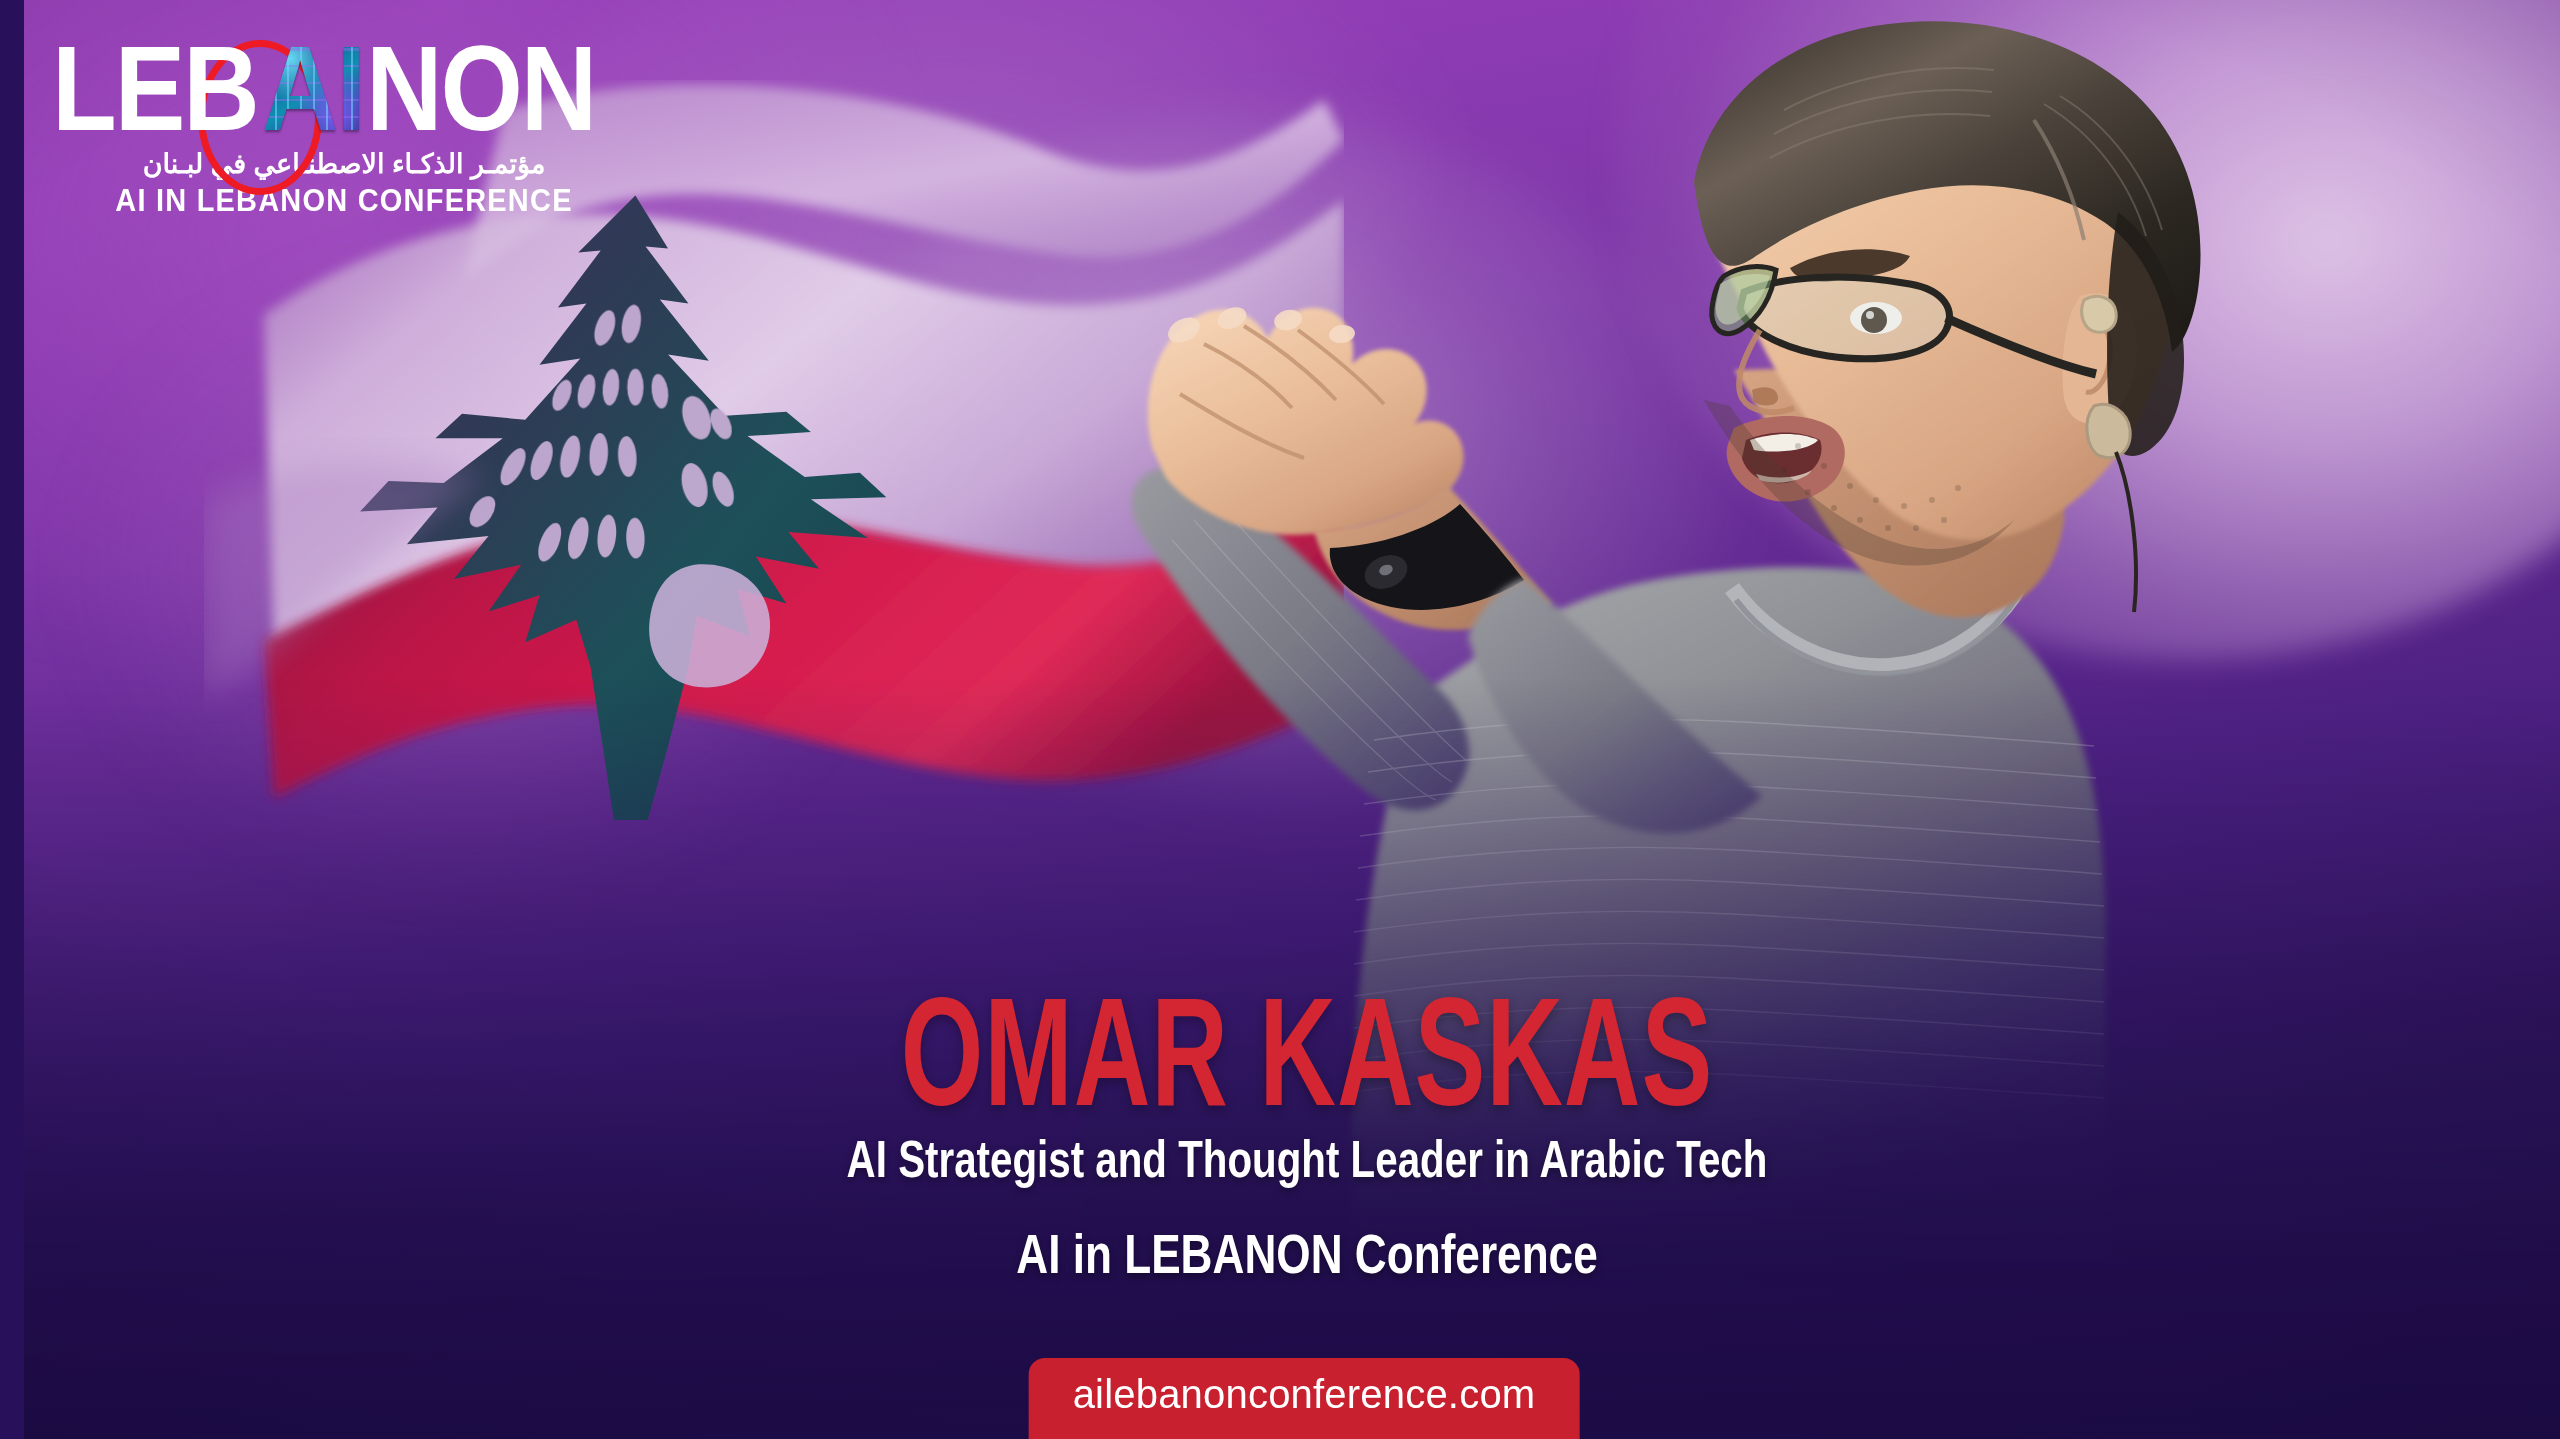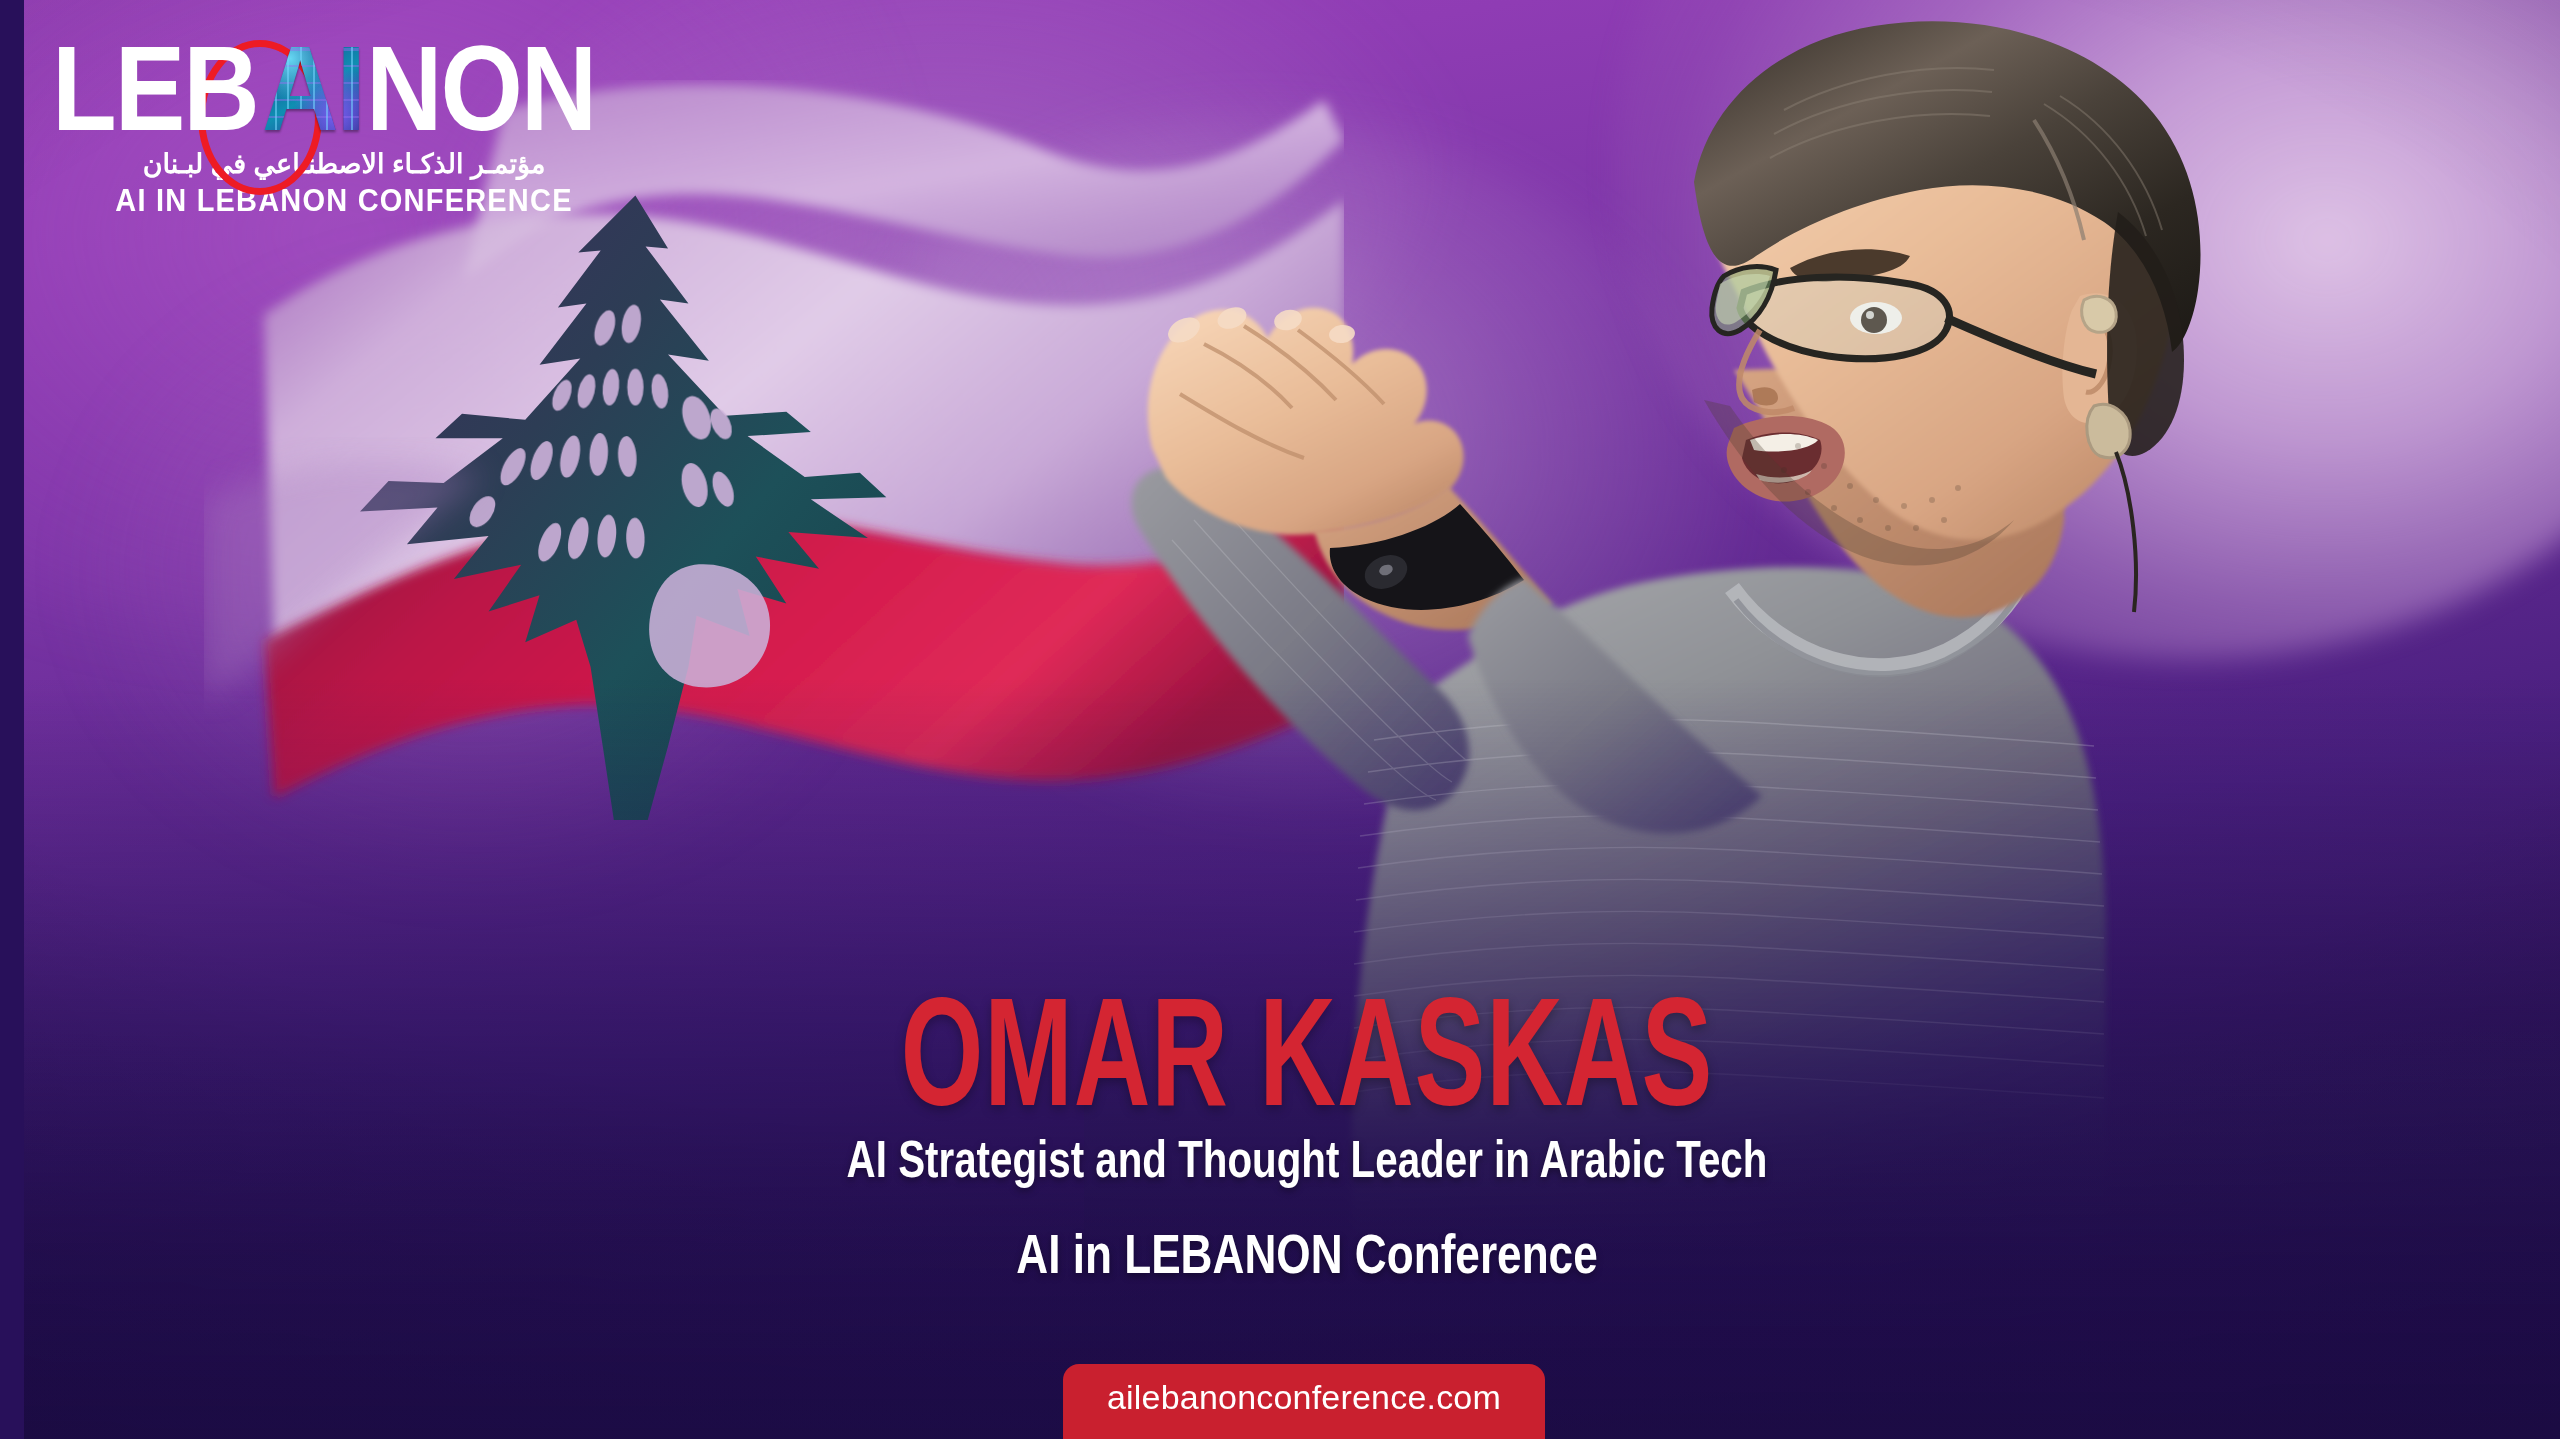--- a/index.html
+++ b/index.html
@@ -233,21 +233,21 @@
   }
 
   
   #url-badge {
     position: absolute;
     left: 50%;
     transform: translateX(-50%);
     bottom: 0;
     background: #c9202f;
     color: #ffffff;
-    font-size: 34px;
+    font-size: 40px;
     letter-spacing: 0.2px;
     padding: 14px 44px 22px 44px;
     border-radius: 16px 16px 0 0;
     z-index: 50;
     white-space: nowrap;
   }
 </style>
 </head>
 <body>
 

